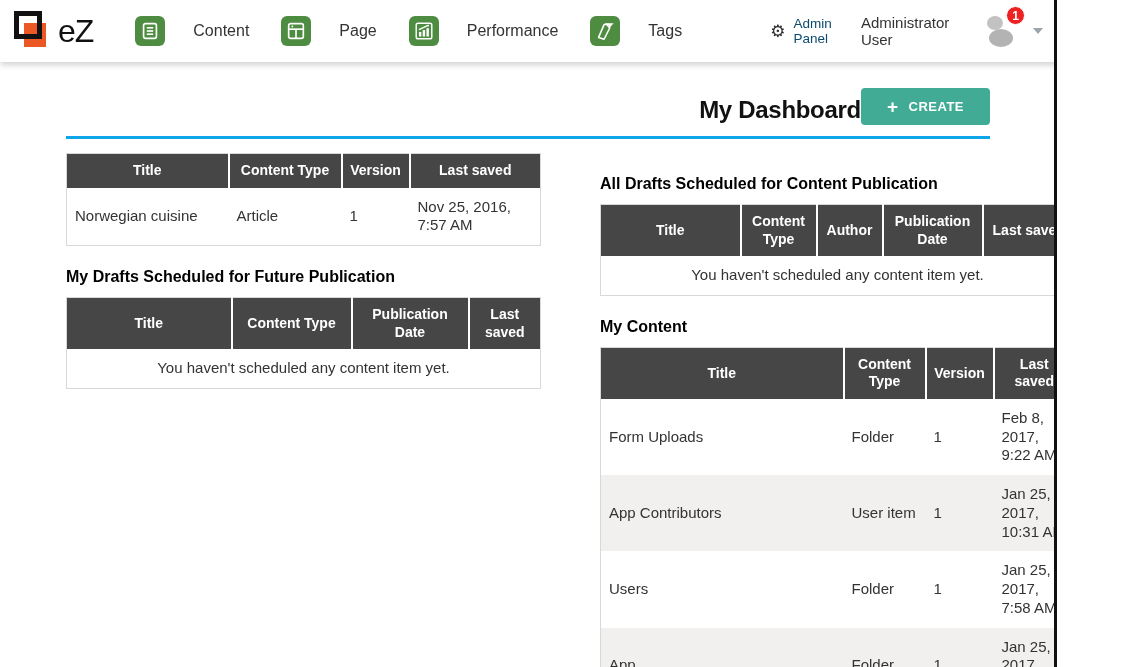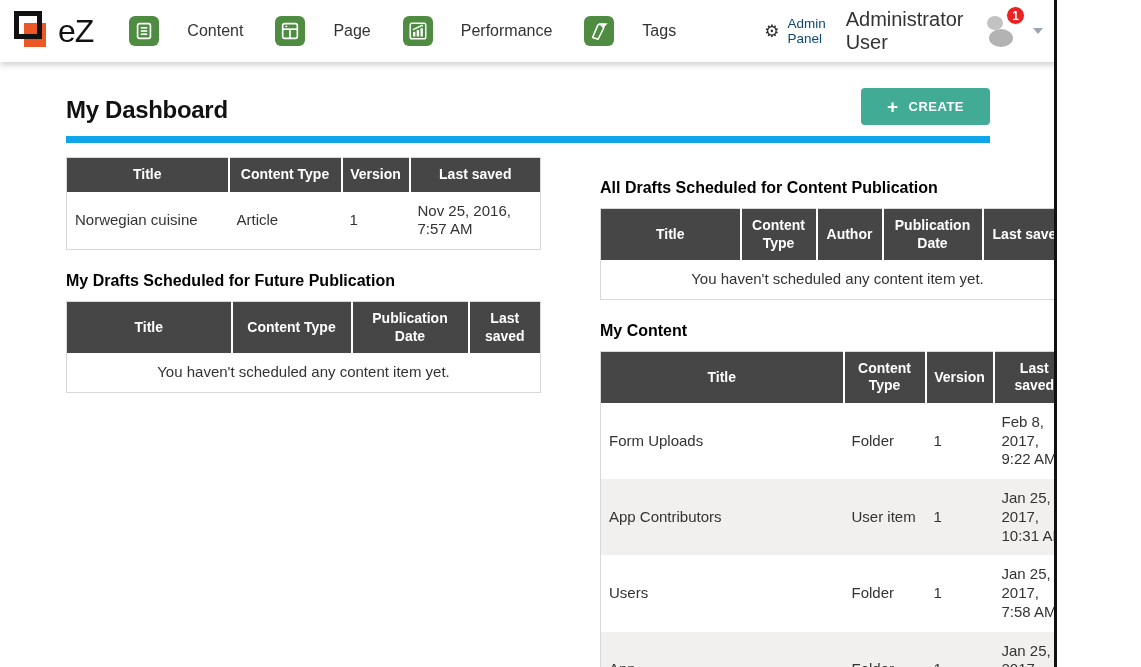--- a/index.html
+++ b/index.html
@@ -19,32 +19,32 @@
   .logo-text { font-size:32px; color:#111; letter-spacing:-1px; margin-left:2px; }
   .nav-items { display:flex; align-items:center; margin-left:20px; }
   .nav-item { display:flex; align-items:center; gap:28px; padding:8px 16px; cursor:pointer; }
   .nav-ico { width:30px; height:30px; background:#4e8c41; border-radius:6px;
     display:flex; align-items:center; justify-content:center; flex:0 0 auto; }
   .nav-label { font-size:16px; color:#333; }
   .admin-panel { display:flex; align-items:center; gap:8px; margin-left:72px; cursor:pointer; }
   .gear { font-size:17px; color:#2e2e2e; line-height:1; }
   .admin-label { font-size:13.5px; color:#0c4a6e; }
   .user-area { margin-left:auto; display:flex; align-items:center; gap:10px; }
-  .user-name { font-size:20px; color:#333; }
+  .user-name { font-size:15px; color:#333; }
   .avatar-wrap { position:relative; width:44px; height:38px; cursor:pointer; }
   .badge { position:absolute; top:-6px; right:-4px; min-width:19px; height:19px; border-radius:50%;
     background:#ee2222; color:#fff; font-size:12px; font-weight:bold;
     display:flex; align-items:center; justify-content:center; border:1px solid #fff; z-index:2; }
   .caret { width:0; height:0; border-left:5px solid transparent; border-right:5px solid transparent;
     border-top:6px solid #9aa5ad; margin-left:2px; cursor:pointer; }
 
   
   .main { padding:26px 67px 0 66px; }
-  .page-header { display:flex; justify-content:space-between; align-items:flex-end;
-    border-bottom:7px solid #0ea5e9; padding-bottom:6px; }
+  .page-header { display:flex; justify-content:flex-end; align-items:flex-end;
+    border-bottom:3px solid #0ea5e9; padding-bottom:6px; }
   .page-title { font-size:24px; font-weight:600; color:#111; letter-spacing:-0.3px; padding-bottom:6px; }
   .create-btn { display:flex; align-items:center; gap:10px; background:#41ab96; color:#fff;
     border:none; border-radius:4px; padding:11px 26px; margin-bottom:5px;
     font-size:13px; font-weight:bold; letter-spacing:0.5px; cursor:pointer;
     font-family:"Liberation Sans","DejaVu Sans",sans-serif; }
   .create-plus { font-size:19px; font-weight:bold; line-height:0.8; }
 
   .grid { display:grid; grid-template-columns:474px 474px; column-gap:60px; margin-top:14px; }
   .section-title { font-size:16px; font-weight:bold; color:#000; margin:22px 0 11px; }
 

